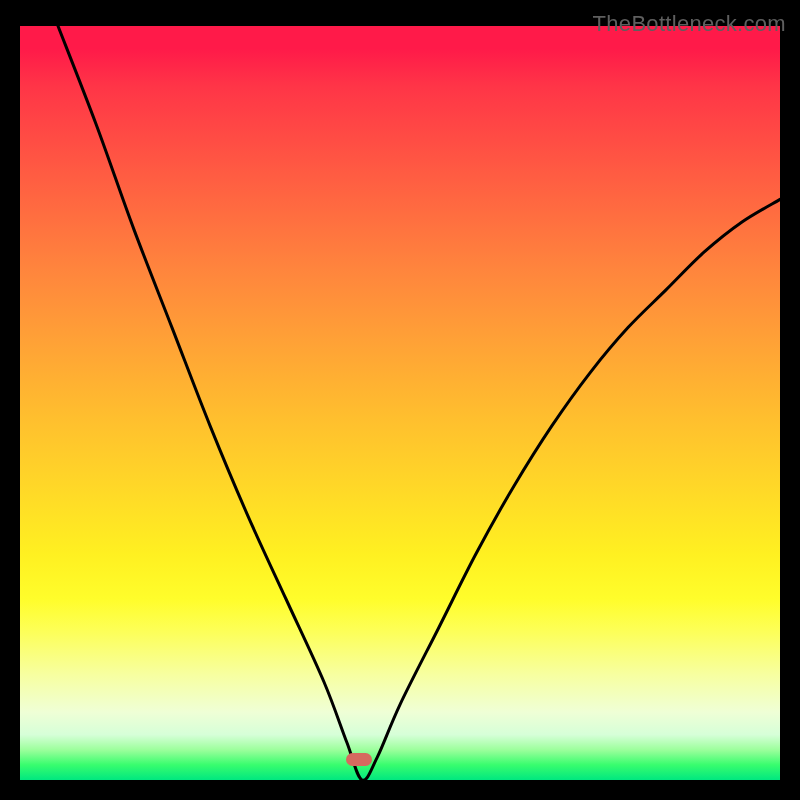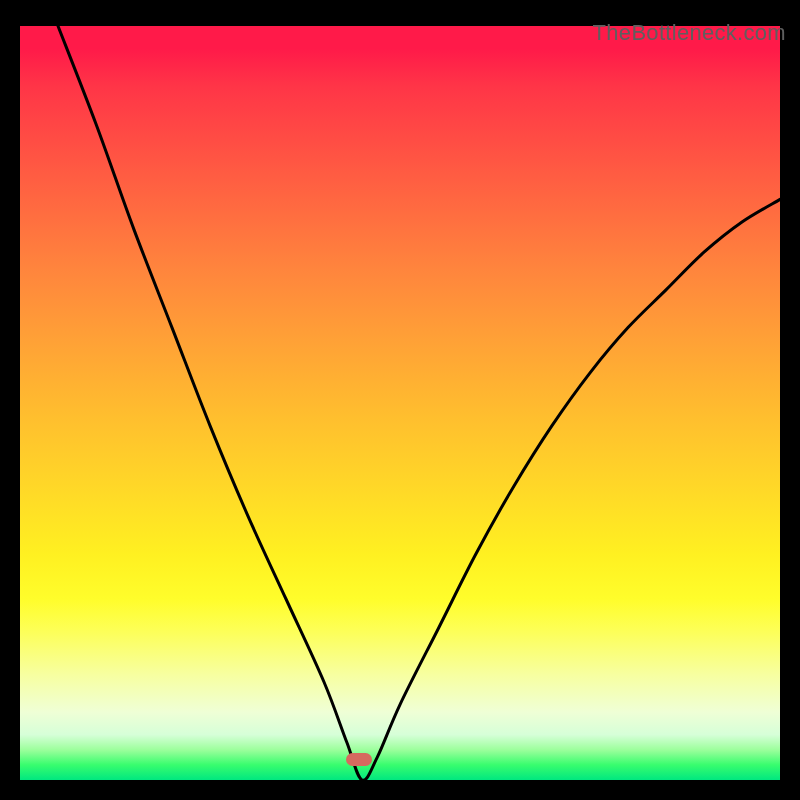--- a/index.html
+++ b/index.html
@@ -11,21 +11,21 @@
     font-family: Arial, Helvetica, sans-serif;
   }
   .chart-container {
     position: relative;
     width: 800px;
     height: 800px;
     background: #000;
   }
   .watermark {
     position: absolute;
-    top: 20px;
+    top: 11px;
     right: 14px;
     color: #5f5f5f;
     font-size: 22px;
     font-weight: 500;
     letter-spacing: 0.3px;
     z-index: 5;
   }
   .plot-area {
     position: absolute;
     left: 20px;

